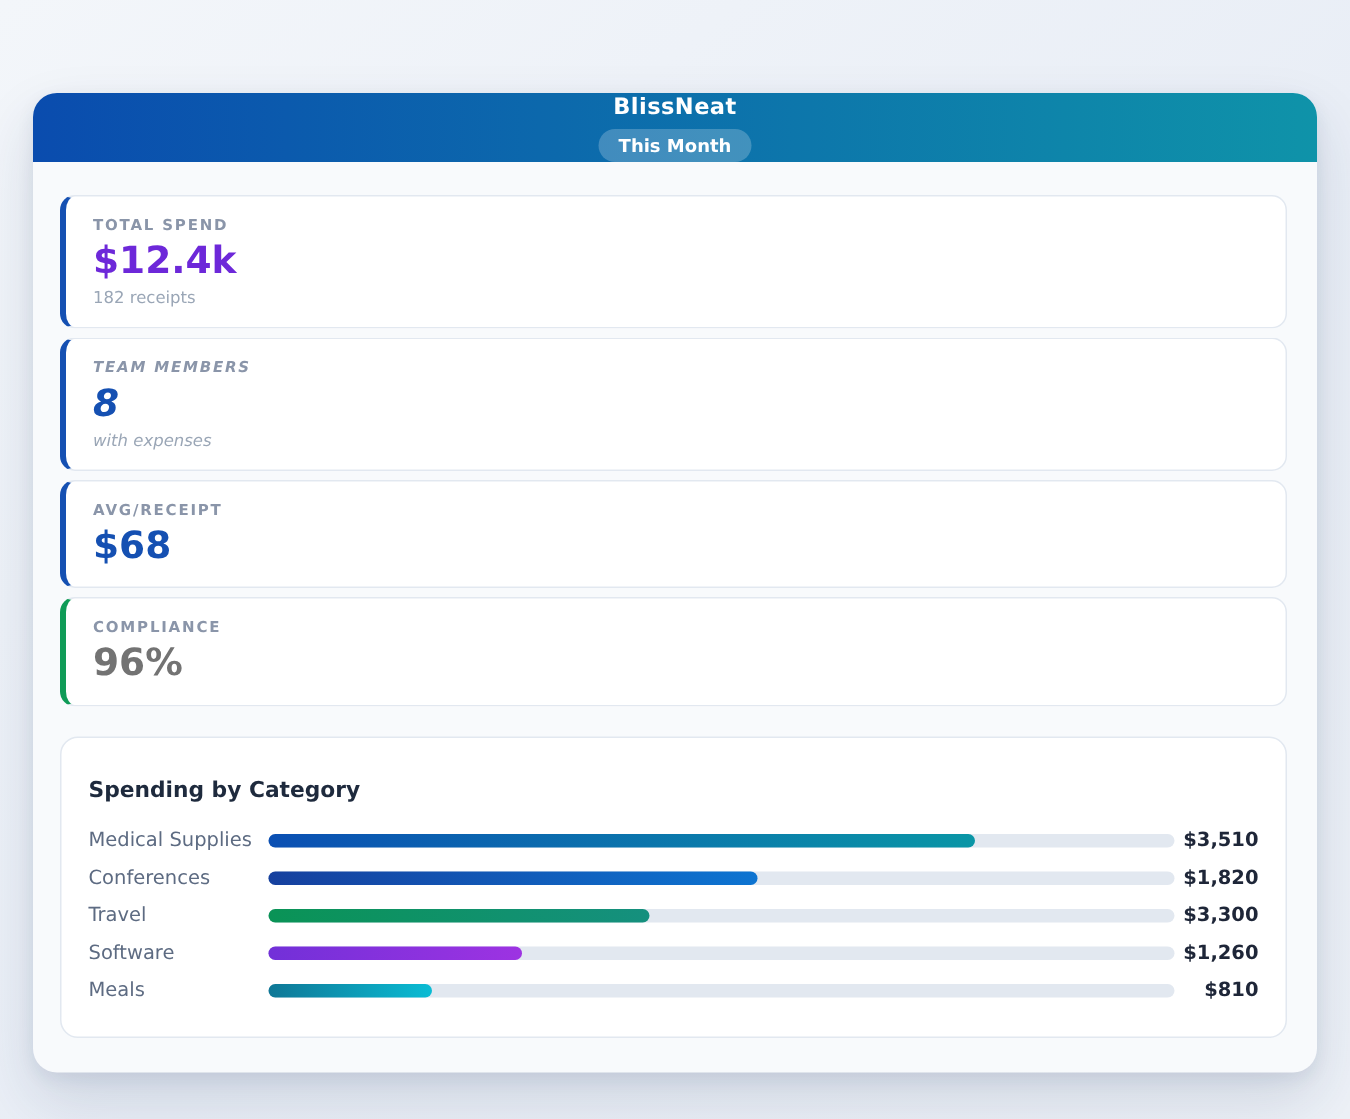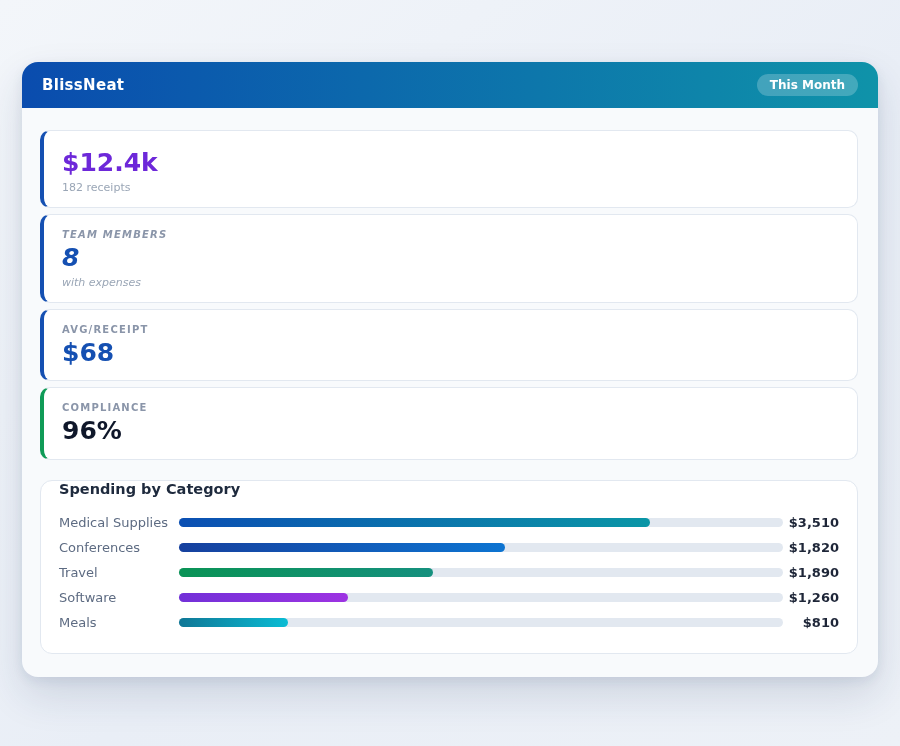--- a/index.html
+++ b/index.html
@@ -67,21 +67,21 @@
   }
   .stat-sub {
     font-size: 11px;
     color: #9aa6b6;
     margin-top: 3px;
   }
   .spending-card {
     background: #ffffff;
     border: 1px solid #e2e8f0;
     border-radius: 12px;
-    padding: 0 18px 18px 18px;
+    padding: 27px 18px 18px 18px;
     margin-top: 20px;
   }
   .spending-title {
     font-size: 14.5px;
     font-weight: bold;
     color: #1e2a3d;
     margin-bottom: 13px;
   }
   .spend-row {
     display: grid;
@@ -108,47 +108,48 @@
     font-weight: bold;
     color: #1e2638;
     text-align: right;
   }
 </style>
 </head>
 <body>
 
 <div class="app-card">
 
-  <div class="app-header" style="background: linear-gradient(90deg, rgb(10, 76, 174), rgb(15, 147, 169));">
+  <div class="app-header" style="background: linear-gradient(90deg, rgb(10, 76, 174), rgb(15, 147, 169)); flex-direction: column;">
     <div class="app-title">BlissNeat</div>
     <button class="period-badge">This Month</button>
   </div>
 
   <div class="content">
 
     <div class="stat-card" style="border-left-color: rgb(21, 80, 178);">
+      <div class="stat-label">TOTAL SPEND</div>
       <div class="stat-value" style="color: #6d28d9;">$12.4k</div>
       <div class="stat-sub">182 receipts</div>
     </div>
 
     <div class="stat-card" style="border-left-color: rgb(21, 80, 178); font-style: italic;">
       <div class="stat-label">TEAM MEMBERS</div>
       <div class="stat-value" style="color: rgb(21, 80, 178);">8</div>
       <div class="stat-sub">with expenses</div>
     </div>
 
     <div class="stat-card" style="border-left-color: rgb(21, 80, 178);">
       <div class="stat-label">AVG/RECEIPT</div>
       <div class="stat-value" style="color: rgb(21, 80, 178);">$68</div>
 
     </div>
 
     <div class="stat-card" style="border-left-color: rgb(15, 155, 87);">
       <div class="stat-label">COMPLIANCE</div>
-      <div class="stat-value" style="color: #0f172a;">96%</div>
+      <div class="stat-value" style="color: #737373;">96%</div>
 
     </div>
 
     <div class="spending-card">
       <div class="spending-title">Spending by Category</div>
 
       <div class="spend-row">
         <div class="spend-label">Medical Supplies</div>
         <div class="bar-track">
             <div class="bar-fill" style="width: 78%; background: linear-gradient(90deg, rgb(11, 79, 179), rgb(10, 150, 166));"></div>
@@ -162,21 +163,21 @@
             <div class="bar-fill" style="width: 54%; background: linear-gradient(90deg, rgb(22, 64, 158), rgb(13, 116, 209));"></div>
           </div>
         <div class="spend-value">$1,820</div>
       </div>
 
       <div class="spend-row">
         <div class="spend-label">Travel</div>
         <div class="bar-track">
             <div class="bar-fill" style="width: 42%; background: linear-gradient(90deg, rgb(10, 147, 86), rgb(21, 144, 126));"></div>
           </div>
-        <div class="spend-value">$1,890</div>
+        <div class="spend-value">$3,300</div>
       </div>
 
       <div class="spend-row">
         <div class="spend-label">Software</div>
         <div class="bar-track">
             <div class="bar-fill" style="width: 28%; background: linear-gradient(90deg, rgb(114, 48, 216), rgb(157, 51, 226));"></div>
           </div>
         <div class="spend-value">$1,260</div>
       </div>
 

